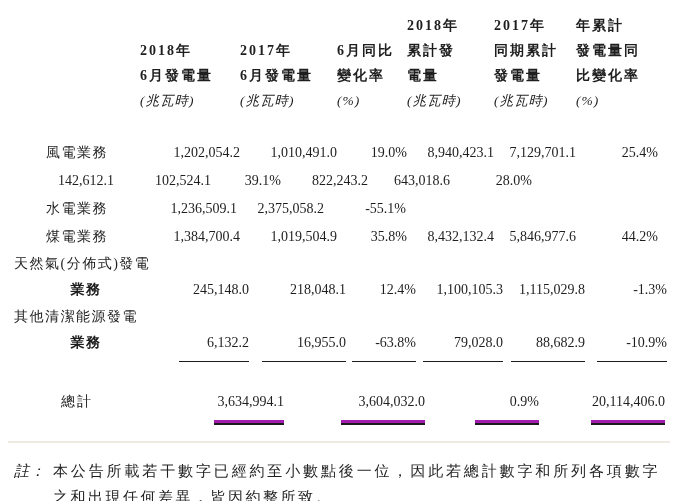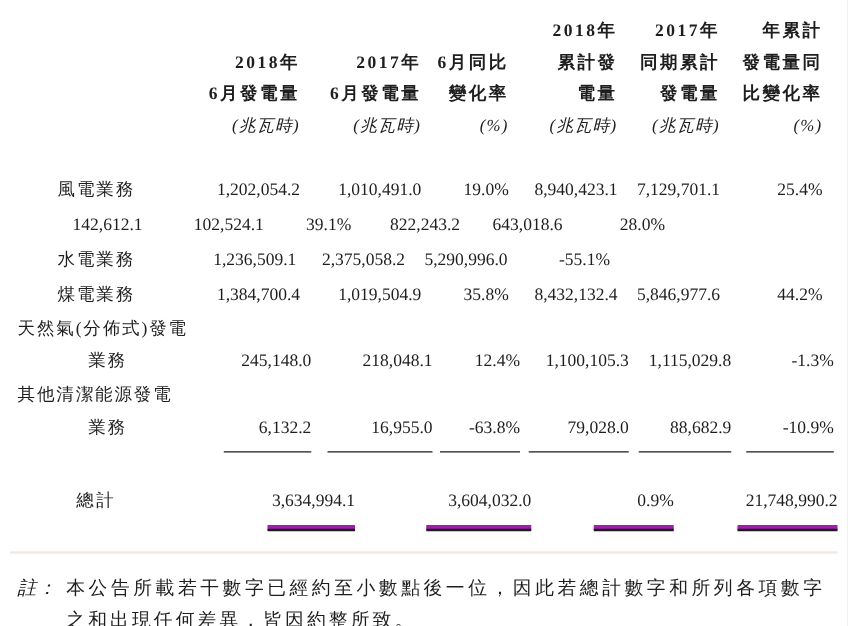--- a/index.html
+++ b/index.html
@@ -11,29 +11,29 @@
   .tbl{width:646px;}
   
   .cl{width:126px;flex:none;}
   .c1{width:100px;flex:none;}
   .c2{width:97px;flex:none;}
   .c3{width:70px;flex:none;}
   .c4{width:87px;flex:none;}
   .c5{width:82px;flex:none;}
   .c6{width:82px;flex:none;}
   .thead{display:flex;}
-  .th .hl{height:25px;line-height:25px;text-align:right;font-size:14px;
+  .th .hl{height:25px;line-height:25px;font-size:14px;
           font-weight:bold;letter-spacing:2px;white-space:nowrap;}
   .th .unit{font-weight:normal;font-style:italic;letter-spacing:1px;font-size:13.5px;}
   .tbody{margin-top:26px;}
   .tr{display:flex;align-items:baseline;}
   .td{line-height:28px;font-size:14px;}
   .lbl{text-align:center;letter-spacing:1.5px;white-space:nowrap;overflow:visible;}
   .lblline{line-height:25px;font-size:14px;letter-spacing:1.5px;white-space:nowrap;}
-  .indent{padding-left:9px;}
+  .indent{padding-left:9px;font-weight:bold;}
   .n{text-align:right;white-space:nowrap;}
   
   .u{display:inline-block;text-align:right;border-bottom:1.5px solid #1c1c1c;padding-bottom:4px;}
   
   .d{display:inline-block;text-align:right;position:relative;
      border-bottom:4px solid #a21caf;padding-bottom:4px;}
   .d::after{content:"";position:absolute;left:0;right:0;bottom:-5px;
      border-bottom:2px solid #1c1c1c;}
   .w1{min-width:70px;}.w2{min-width:84px;}.w3{min-width:64px;}
   .w4{min-width:80px;}.w5{min-width:74px;}.w6{min-width:70px;}
@@ -111,21 +111,20 @@
         <div class="td c3 n">39.1%</div>
         <div class="td c4 n">822,243.2</div>
         <div class="td c5 n">643,018.6</div>
         <div class="td c6 n">28.0%</div>
       </div>
 
       <div class="tr">
         <div class="td cl lbl">水電業務</div>
         <div class="td c2 n">1,236,509.1</div>
         <div class="td c4 n">2,375,058.2</div>
-        <div class="td c5 n">5,290,996.0</div>
         <div class="td c6 n">-55.1%</div>
       </div>
 
       <div class="tr">
         <div class="td cl lbl">煤電業務</div>
         <div class="td c1 n">1,384,700.4</div>
         <div class="td c2 n">1,019,504.9</div>
         <div class="td c3 n">35.8%</div>
         <div class="td c4 n">8,432,132.4</div>
         <div class="td c5 n">5,846,977.6</div>
@@ -156,21 +155,20 @@
         <div class="td c4 n"><span class="u w4">79,028.0</span></div>
         <div class="td c5 n"><span class="u w5">88,682.9</span></div>
         <div class="td c6 n"><span class="u w6">-10.9%</span></div>
       </div>
 
       <div class="tr total">
         <div class="td cl lbl">總計</div>
         <div class="td c1 n"><span class="d w1">3,634,994.1</span></div>
         <div class="td c2 n"><span class="d w2">3,604,032.0</span></div>
         <div class="td c3 n"><span class="d w3">0.9%</span></div>
-        <div class="td c4 n"><span class="d w4">21,748,990.2</span></div>
         <div class="td c5 n"><span class="d w5">20,114,406.0</span></div>
         <div class="td c6 n"><span class="d w6">8.1%</span></div>
       </div>
     </div>
   </div>
 
   <div class="artifact"></div>
 
   <div class="note">
     <div class="marker">註：</div>

